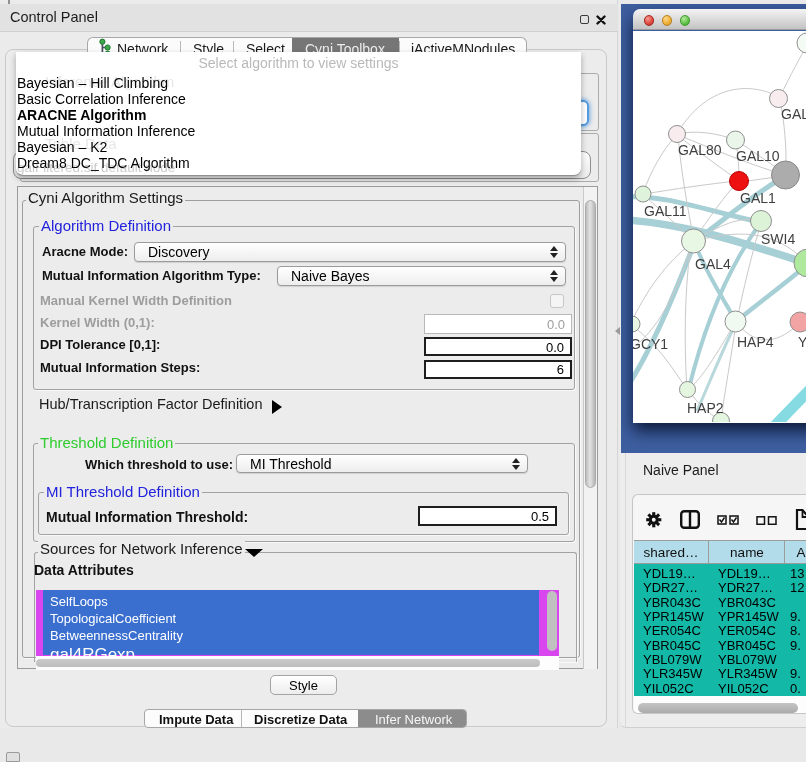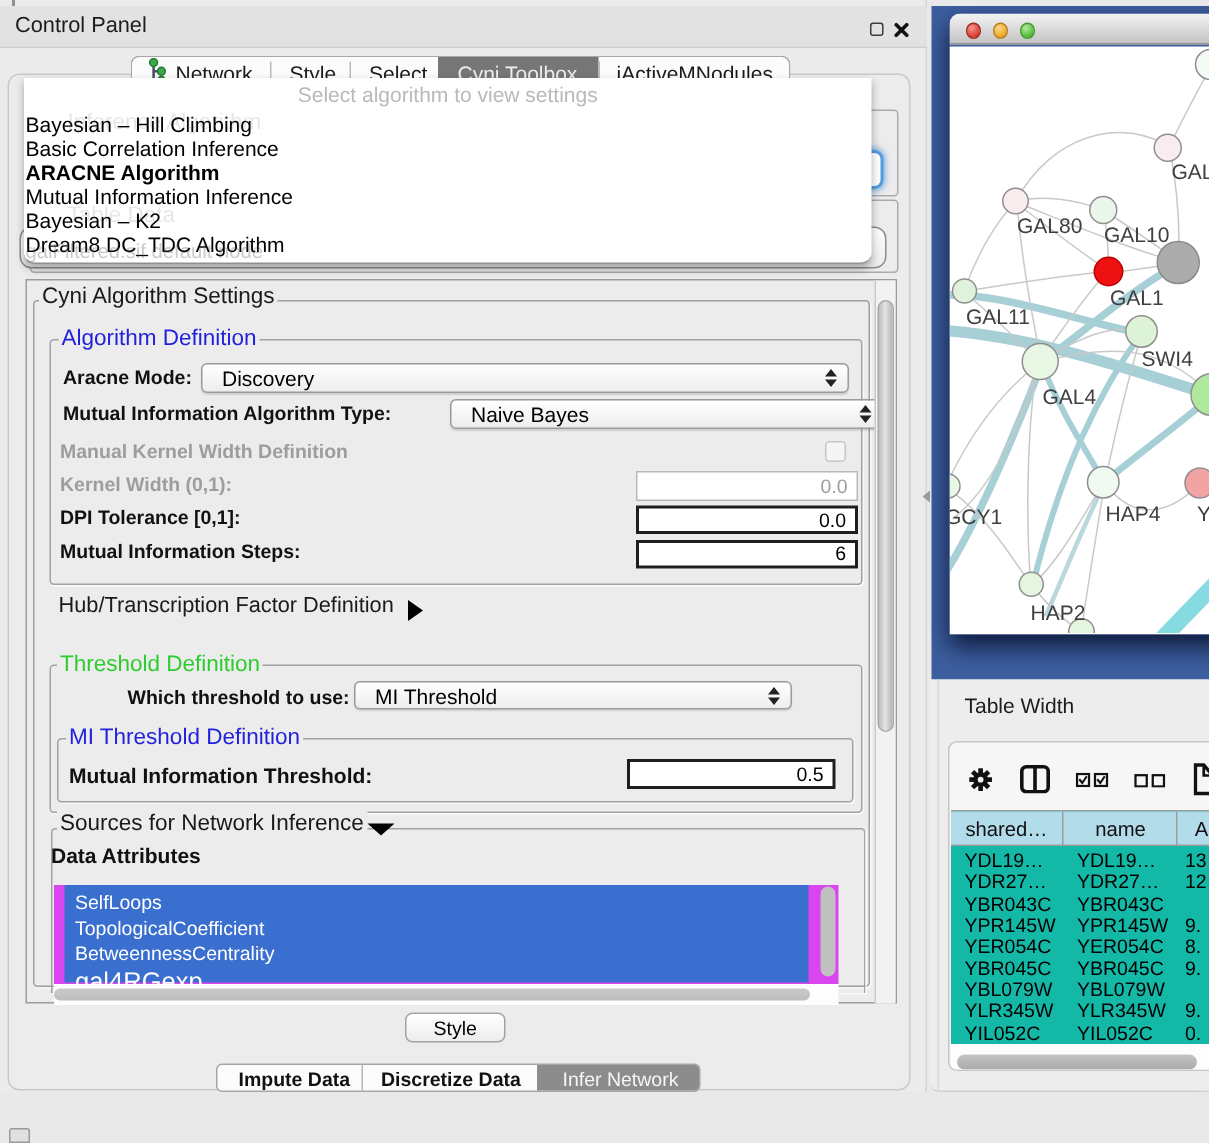--- a/index.html
+++ b/index.html
@@ -75,21 +75,21 @@
     <div class="grp" style="left:33px; top:226px; width:542px; height:164px;"></div>
     <div class="gtitle" style="left:39px; top:216.5px; color:#2222dd;">Algorithm Definition</div>
 
     <div class="lbl" style="position:absolute; left:42px; top:244px;">Aracne Mode:</div>
     <div class="combo" style="left:134px; top:242px; width:432px; height:20px;">
         <span class="ct">Discovery</span>
         <span class="spin"></span>
       </div>
 
     <div class="lbl" style="position:absolute; left:42px; top:268px;">Mutual Information Algorithm Type:</div>
-    <div class="combo" style="left:277px; top:266px; width:289px; height:20px;margin-left:23px;">
+    <div class="combo" style="left:277px; top:266px; width:289px; height:20px;">
         <span class="ct">Naive Bayes</span>
         <span class="spin"></span>
       </div>
 
     <div class="lbl dis" style="position:absolute; left:40px; top:293px;">Manual Kernel Width Definition</div>
     <div class="abs" style="left:550px; top:294px; width:14px; height:14px; border:1px solid #c6c6c6; border-radius:3px; background:#f5f5f5;"></div>
 
     <div class="lbl dis" style="position:absolute; left:40px; top:315px;">Kernel Width (0,1):</div>
     <div class="tf" style="left:424px; top:314px; width:148px; height:20px; border:1px solid #b9b9b9;">
         <span class="dis">0.0</span>
@@ -255,21 +255,21 @@
           <text x="165" y="316">Y</text>
           <text x="54" y="382">HAP2</text>
         </g>
       </svg>
     </div>
   </div>
 </div>
 
 <div class="abs" style="left:620px; top:453px; width:186px; height:275px; background:#ededed; border-radius:0 0 0 6px; border-bottom:1px solid #cfcfcf;">
   <div class="abs" style="left:5px; top:0; width:1px; height:275px; background:#d9d9d9;"></div>
-  <div class="abs" style="left:23px; top:9px; font-size:14px; color:#1c1c1c;">Table Width</div>
+  <div class="abs" style="left:23px; top:9px; font-size:14px; color:#1c1c1c;">Naive Panel</div>
 
   <div class="abs" style="left:12px; top:41px; width:174px; height:220px; background:#f6f6f6; border:1px solid #c6c6c6; border-radius:6px 0 0 6px; border-right:none; overflow:hidden;">
 
     <svg class="abs" style="left:13px; top:17px;" width="15.5" height="15.5" viewBox="0 0 17 17">
       <g transform="translate(8.5,8.5)" fill="#111">
         <circle r="5.4"></circle>
         <g>
           <rect x="-1.7" y="-8.3" width="3.4" height="4"></rect>
           <rect x="-1.7" y="-8.3" width="3.4" height="4" transform="rotate(45)"></rect>
           <rect x="-1.7" y="-8.3" width="3.4" height="4" transform="rotate(90)"></rect>

